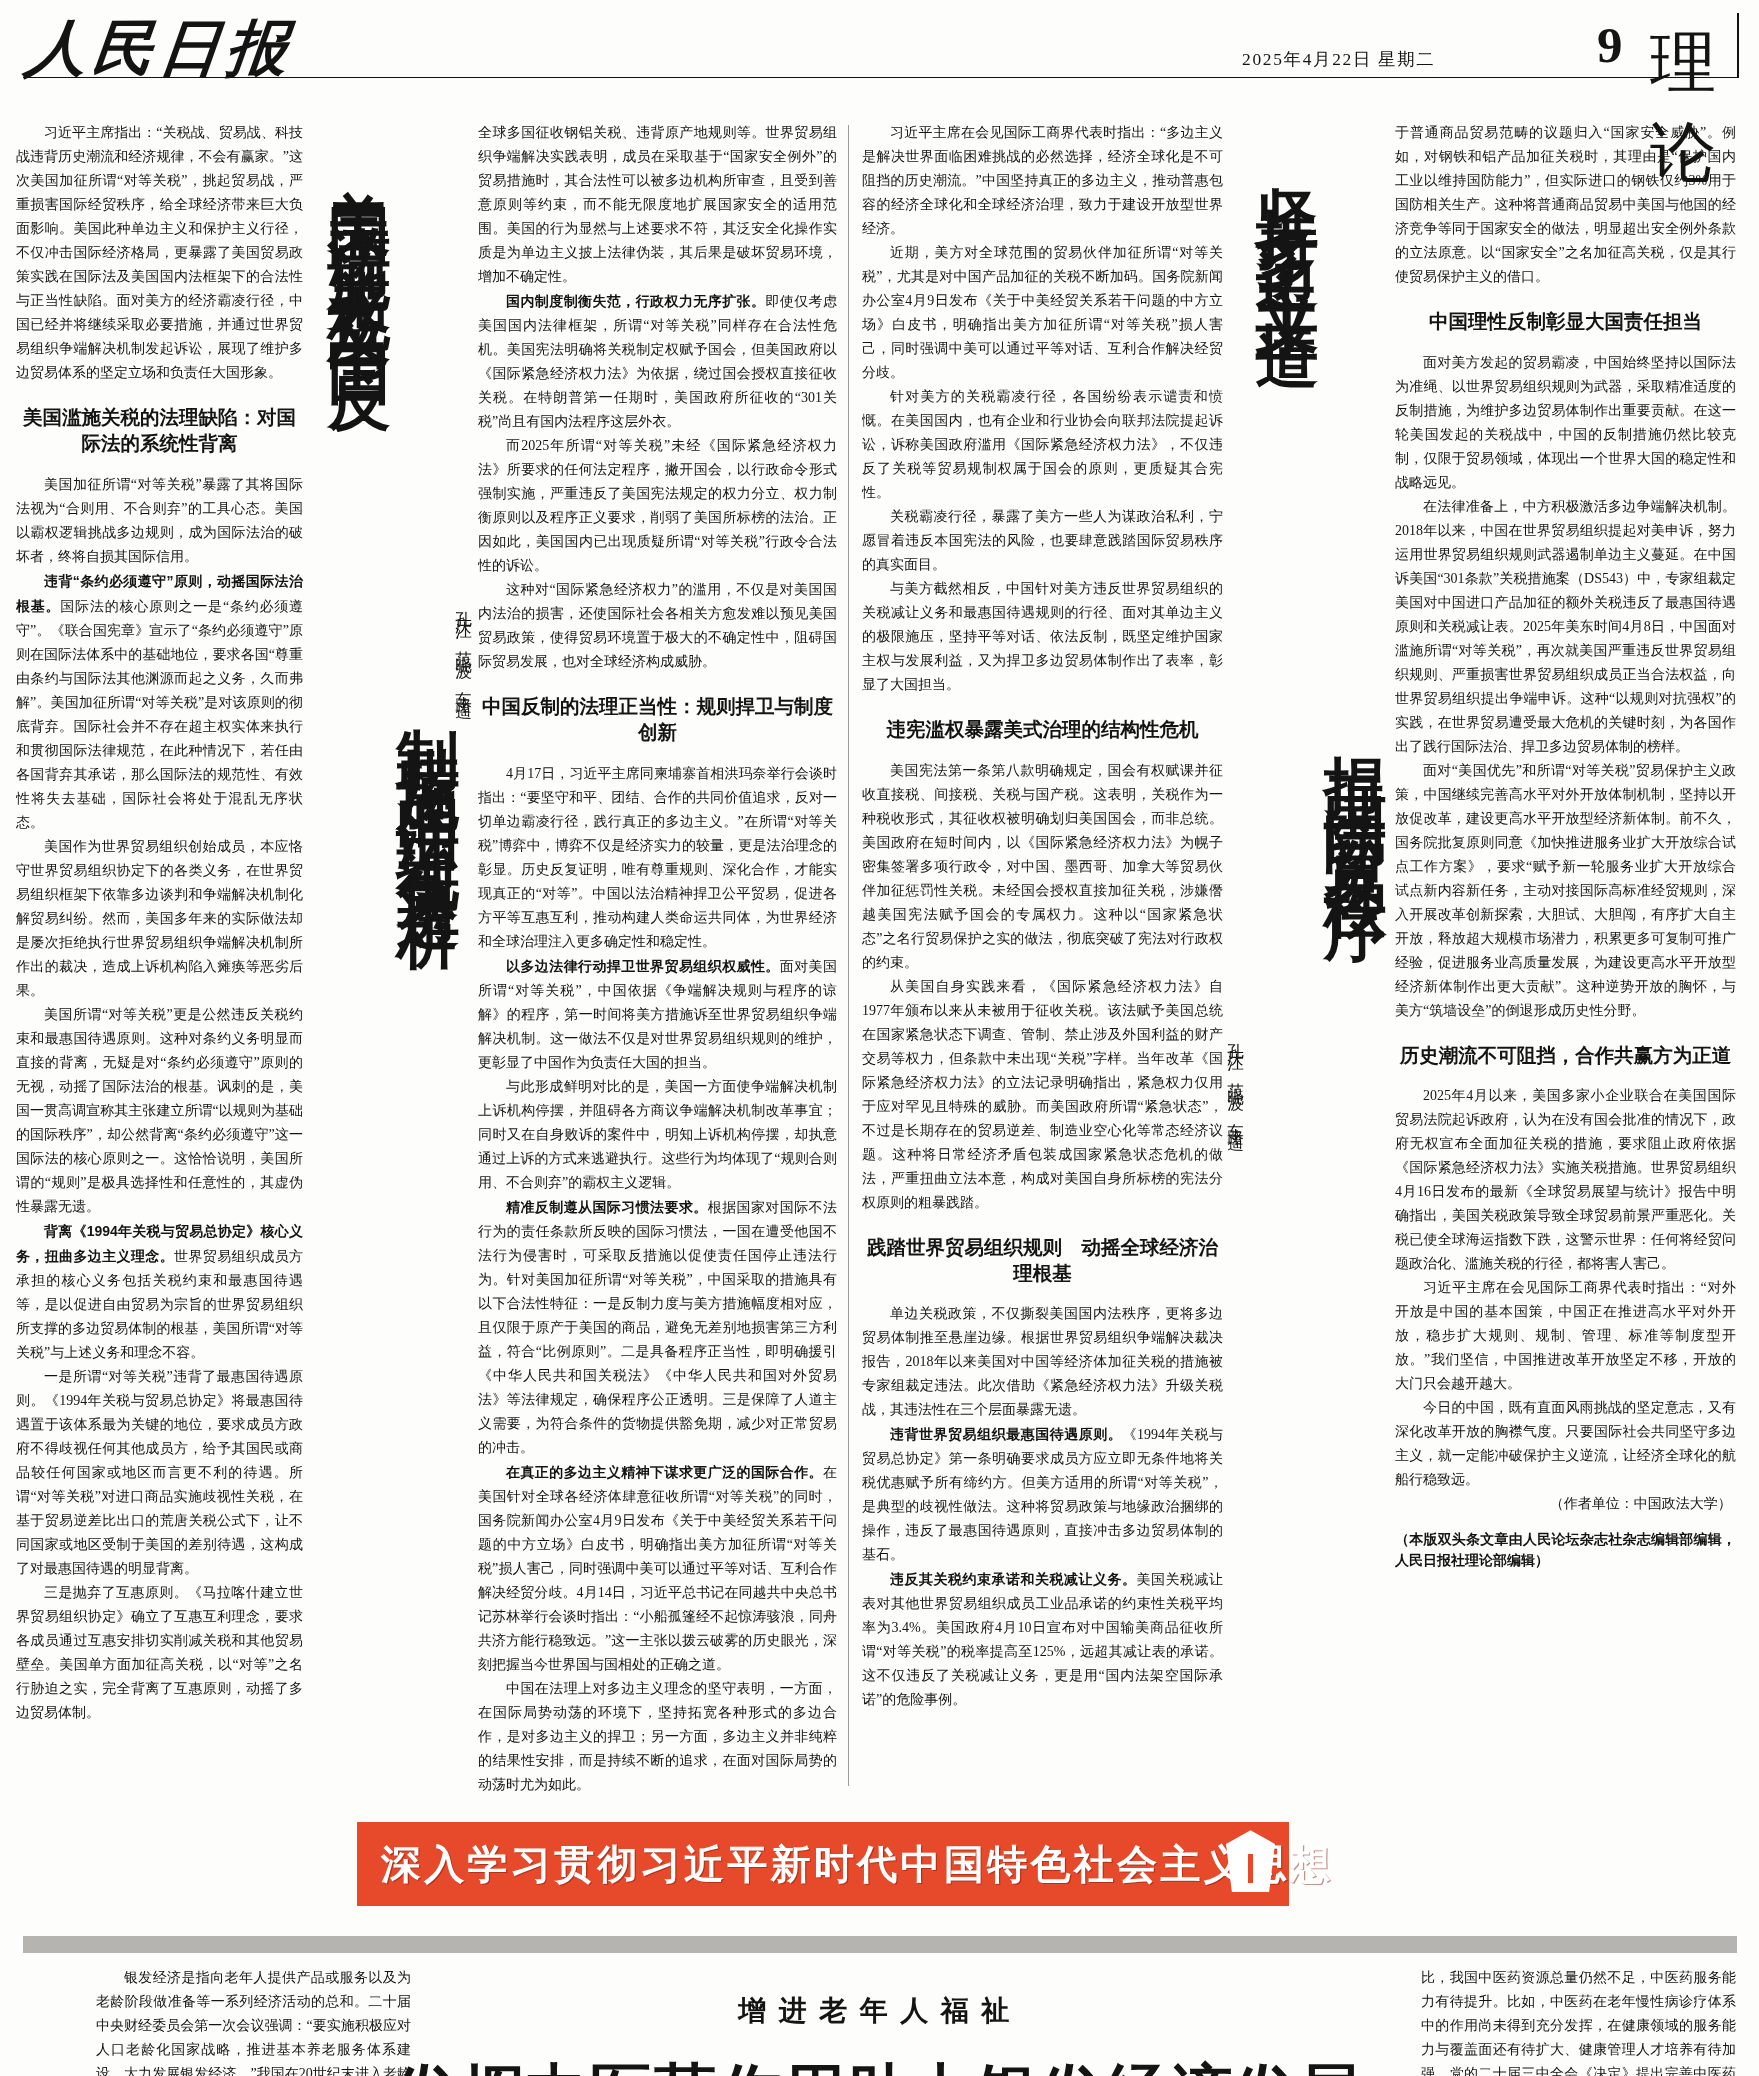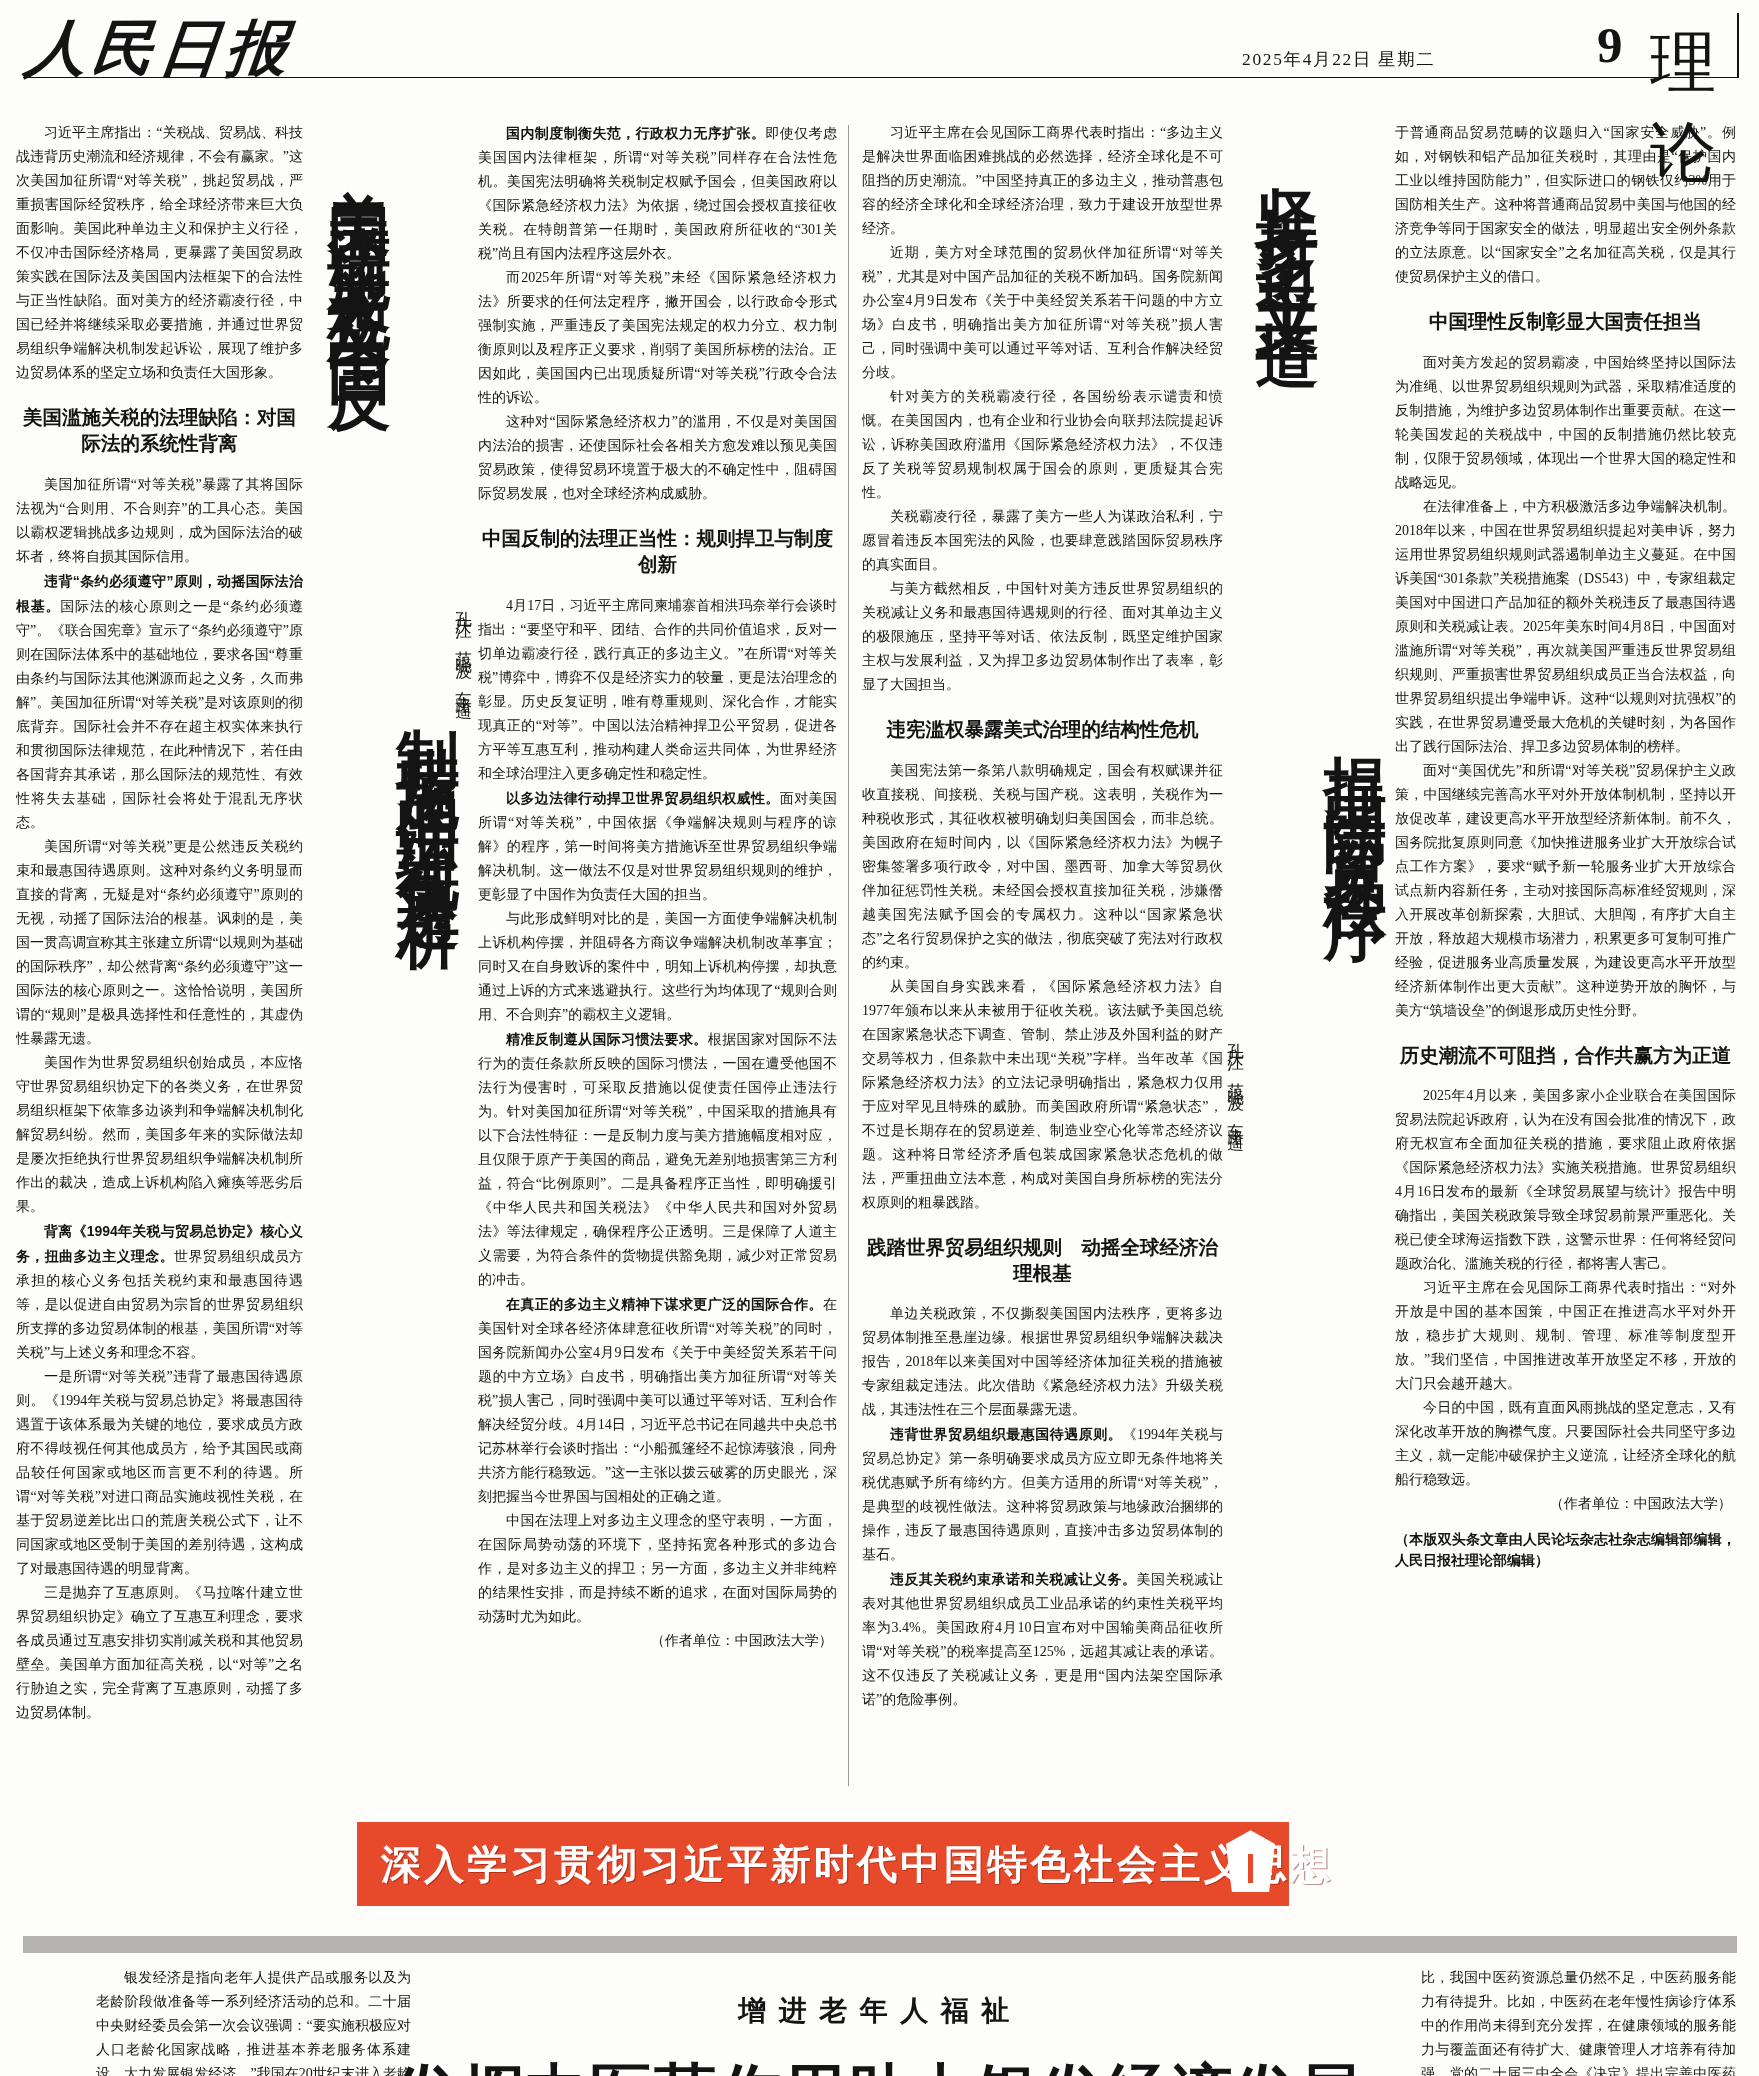--- a/index.html
+++ b/index.html
@@ -56,30 +56,31 @@
   <div id="pageno">9</div>
   <div id="secname">理论</div>
   <div id="mastrule"></div>
   <div id="mastbar"></div>
 
   <div class="col" style="left:16px;top:121px;width:287px;height:1670px;">
       <p>习近平主席指出：“关税战、贸易战、科技战违背历史潮流和经济规律，不会有赢家。”这次美国加征所谓“对等关税”，挑起贸易战，严重损害国际经贸秩序，给全球经济带来巨大负面影响。美国此种单边主义和保护主义行径，不仅冲击国际经济格局，更暴露了美国贸易政策实践在国际法及美国国内法框架下的合法性与正当性缺陷。面对美方的经济霸凌行径，中国已经并将继续采取必要措施，并通过世界贸易组织争端解决机制发起诉讼，展现了维护多边贸易体系的坚定立场和负责任大国形象。</p>
       <h3>美国滥施关税的法理缺陷：对国际法的系统性背离</h3>
       <p>美国加征所谓“对等关税”暴露了其将国际法视为“合则用、不合则弃”的工具心态。美国以霸权逻辑挑战多边规则，成为国际法治的破坏者，终将自损其国际信用。</p>
       <p><b>违背“条约必须遵守”原则，动摇国际法治根基。</b>国际法的核心原则之一是“条约必须遵守”。《联合国宪章》宣示了“条约必须遵守”原则在国际法体系中的基础地位，要求各国“尊重由条约与国际法其他渊源而起之义务，久而弗解”。美国加征所谓“对等关税”是对该原则的彻底背弃。国际社会并不存在超主权实体来执行和贯彻国际法律规范，在此种情况下，若任由各国背弃其承诺，那么国际法的规范性、有效性将失去基础，国际社会将处于混乱无序状态。</p>
+      <p>美国作为世界贸易组织创始成员，本应恪守世界贸易组织协定下的各类义务，在世界贸易组织框架下依靠多边谈判和争端解决机制化解贸易纠纷。然而，美国多年来的实际做法却是屡次拒绝执行世界贸易组织争端解决机制所作出的裁决，造成上诉机构陷入瘫痪等恶劣后果。</p>
       <p>美国所谓“对等关税”更是公然违反关税约束和最惠国待遇原则。这种对条约义务明显而直接的背离，无疑是对“条约必须遵守”原则的无视，动摇了国际法治的根基。讽刺的是，美国一贯高调宣称其主张建立所谓“以规则为基础的国际秩序”，却公然背离“条约必须遵守”这一国际法的核心原则之一。这恰恰说明，美国所谓的“规则”是极具选择性和任意性的，其虚伪性暴露无遗。</p>
-      <p>美国作为世界贸易组织创始成员，本应恪守世界贸易组织协定下的各类义务，在世界贸易组织框架下依靠多边谈判和争端解决机制化解贸易纠纷。然而，美国多年来的实际做法却是屡次拒绝执行世界贸易组织争端解决机制所作出的裁决，造成上诉机构陷入瘫痪等恶劣后果。</p>
       <p><b>背离《1994年关税与贸易总协定》核心义务，扭曲多边主义理念。</b>世界贸易组织成员方承担的核心义务包括关税约束和最惠国待遇等，是以促进自由贸易为宗旨的世界贸易组织所支撑的多边贸易体制的根基，美国所谓“对等关税”与上述义务和理念不容。</p>
       <p>一是所谓“对等关税”违背了最惠国待遇原则。《1994年关税与贸易总协定》将最惠国待遇置于该体系最为关键的地位，要求成员方政府不得歧视任何其他成员方，给予其国民或商品较任何国家或地区而言更不利的待遇。所谓“对等关税”对进口商品实施歧视性关税，在基于贸易逆差比出口的荒唐关税公式下，让不同国家或地区受制于美国的差别待遇，这构成了对最惠国待遇的明显背离。</p>
       <p>三是抛弃了互惠原则。《马拉喀什建立世界贸易组织协定》确立了互惠互利理念，要求各成员通过互惠安排切实削减关税和其他贸易壁垒。美国单方面加征高关税，以“对等”之名行胁迫之实，完全背离了互惠原则，动摇了多边贸易体制。</p>
     </div>
   <div class="vhead" style="left:316px;top:137px;height:876px;">美国滥施关税及中国反</div>
   <div class="vhead" style="left:385px;top:677px;height:876px;">制措施的法理视角透析</div>
   <div class="vauthors" style="left:452px;top:598px;height:233px;">孔庆江　范晓波　车路遥</div>
   <div class="col" style="left:478px;top:121px;width:359px;height:1670px;">
+      <p class="ni">全球多国征收钢铝关税、违背原产地规则等。世界贸易组织争端解决实践表明，成员在采取基于“国家安全例外”的贸易措施时，其合法性可以被多边机构所审查，且受到善意原则等约束，而不能无限度地扩展国家安全的适用范围。美国的行为显然与上述要求不符，其泛安全化操作实质是为单边主义披上法律伪装，其后果是破坏贸易环境，增加不确定性。</p>
       <p><b>国内制度制衡失范，行政权力无序扩张。</b>即使仅考虑美国国内法律框架，所谓“对等关税”同样存在合法性危机。美国宪法明确将关税制定权赋予国会，但美国政府以《国际紧急经济权力法》为依据，绕过国会授权直接征收关税。在特朗普第一任期时，美国政府所征收的“301关税”尚且有国内法程序这层外衣。</p>
       <p>而2025年所谓“对等关税”未经《国际紧急经济权力法》所要求的任何法定程序，撇开国会，以行政命令形式强制实施，严重违反了美国宪法规定的权力分立、权力制衡原则以及程序正义要求，削弱了美国所标榜的法治。正因如此，美国国内已出现质疑所谓“对等关税”行政令合法性的诉讼。</p>
       <p>这种对“国际紧急经济权力”的滥用，不仅是对美国国内法治的损害，还使国际社会各相关方愈发难以预见美国贸易政策，使得贸易环境置于极大的不确定性中，阻碍国际贸易发展，也对全球经济构成威胁。</p>
       <h3>中国反制的法理正当性：规则捍卫与制度创新</h3>
       <p>4月17日，习近平主席同柬埔寨首相洪玛奈举行会谈时指出：“要坚守和平、团结、合作的共同价值追求，反对一切单边霸凌行径，践行真正的多边主义。”在所谓“对等关税”博弈中，博弈不仅是经济实力的较量，更是法治理念的彰显。历史反复证明，唯有尊重规则、深化合作，才能实现真正的“对等”。中国以法治精神捍卫公平贸易，促进各方平等互惠互利，推动构建人类命运共同体，为世界经济和全球治理注入更多确定性和稳定性。</p>
       <p><b>以多边法律行动捍卫世界贸易组织权威性。</b>面对美国所谓“对等关税”，中国依据《争端解决规则与程序的谅解》的程序，第一时间将美方措施诉至世界贸易组织争端解决机制。这一做法不仅是对世界贸易组织规则的维护，更彰显了中国作为负责任大国的担当。</p>
       <p>与此形成鲜明对比的是，美国一方面使争端解决机制上诉机构停摆，并阻碍各方商议争端解决机制改革事宜；同时又在自身败诉的案件中，明知上诉机构停摆，却执意通过上诉的方式来逃避执行。这些行为均体现了“规则合则用、不合则弃”的霸权主义逻辑。</p>
       <p><b>精准反制遵从国际习惯法要求。</b>根据国家对国际不法行为的责任条款所反映的国际习惯法，一国在遭受他国不法行为侵害时，可采取反措施以促使责任国停止违法行为。针对美国加征所谓“对等关税”，中国采取的措施具有以下合法性特征：一是反制力度与美方措施幅度相对应，且仅限于原产于美国的商品，避免无差别地损害第三方利益，符合“比例原则”。二是具备程序正当性，即明确援引《中华人民共和国关税法》《中华人民共和国对外贸易法》等法律规定，确保程序公正透明。三是保障了人道主义需要，为符合条件的货物提供豁免期，减少对正常贸易的冲击。</p>
       <p><b>在真正的多边主义精神下谋求更广泛的国际合作。</b>在美国针对全球各经济体肆意征收所谓“对等关税”的同时，国务院新闻办公室4月9日发布《关于中美经贸关系若干问题的中方立场》白皮书，明确指出美方加征所谓“对等关税”损人害己，同时强调中美可以通过平等对话、互利合作解决经贸分歧。4月14日，习近平总书记在同越共中央总书记苏林举行会谈时指出：“小船孤篷经不起惊涛骇浪，同舟共济方能行稳致远。”这一主张以拨云破雾的历史眼光，深刻把握当今世界国与国相处的正确之道。</p>
       <p>中国在法理上对多边主义理念的坚守表明，一方面，在国际局势动荡的环境下，坚持拓宽各种形式的多边合作，是对多边主义的捍卫；另一方面，多边主义并非纯粹的结果性安排，而是持续不断的追求，在面对国际局势的动荡时尤为如此。</p>

